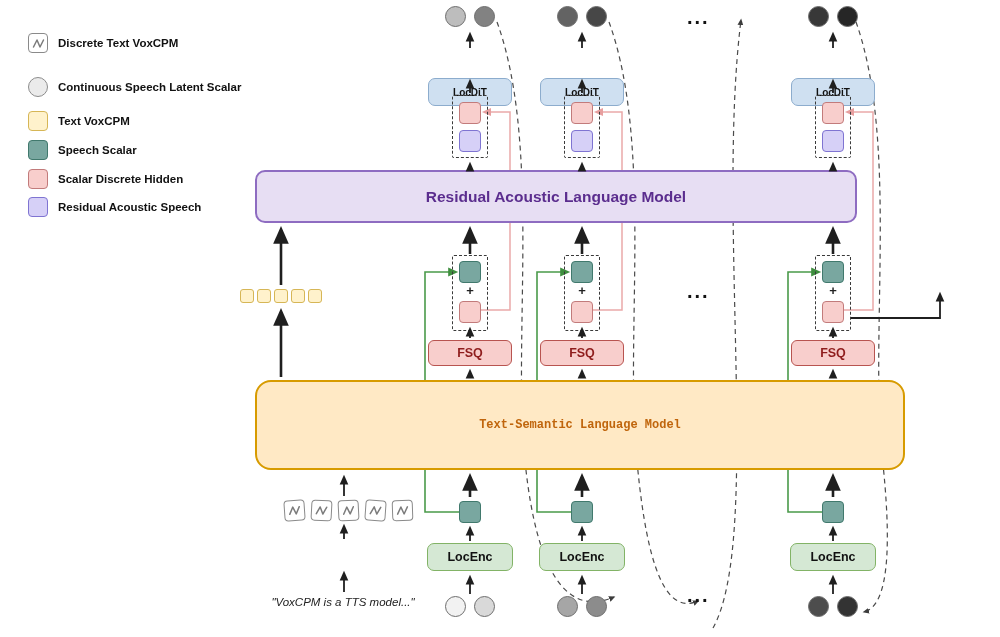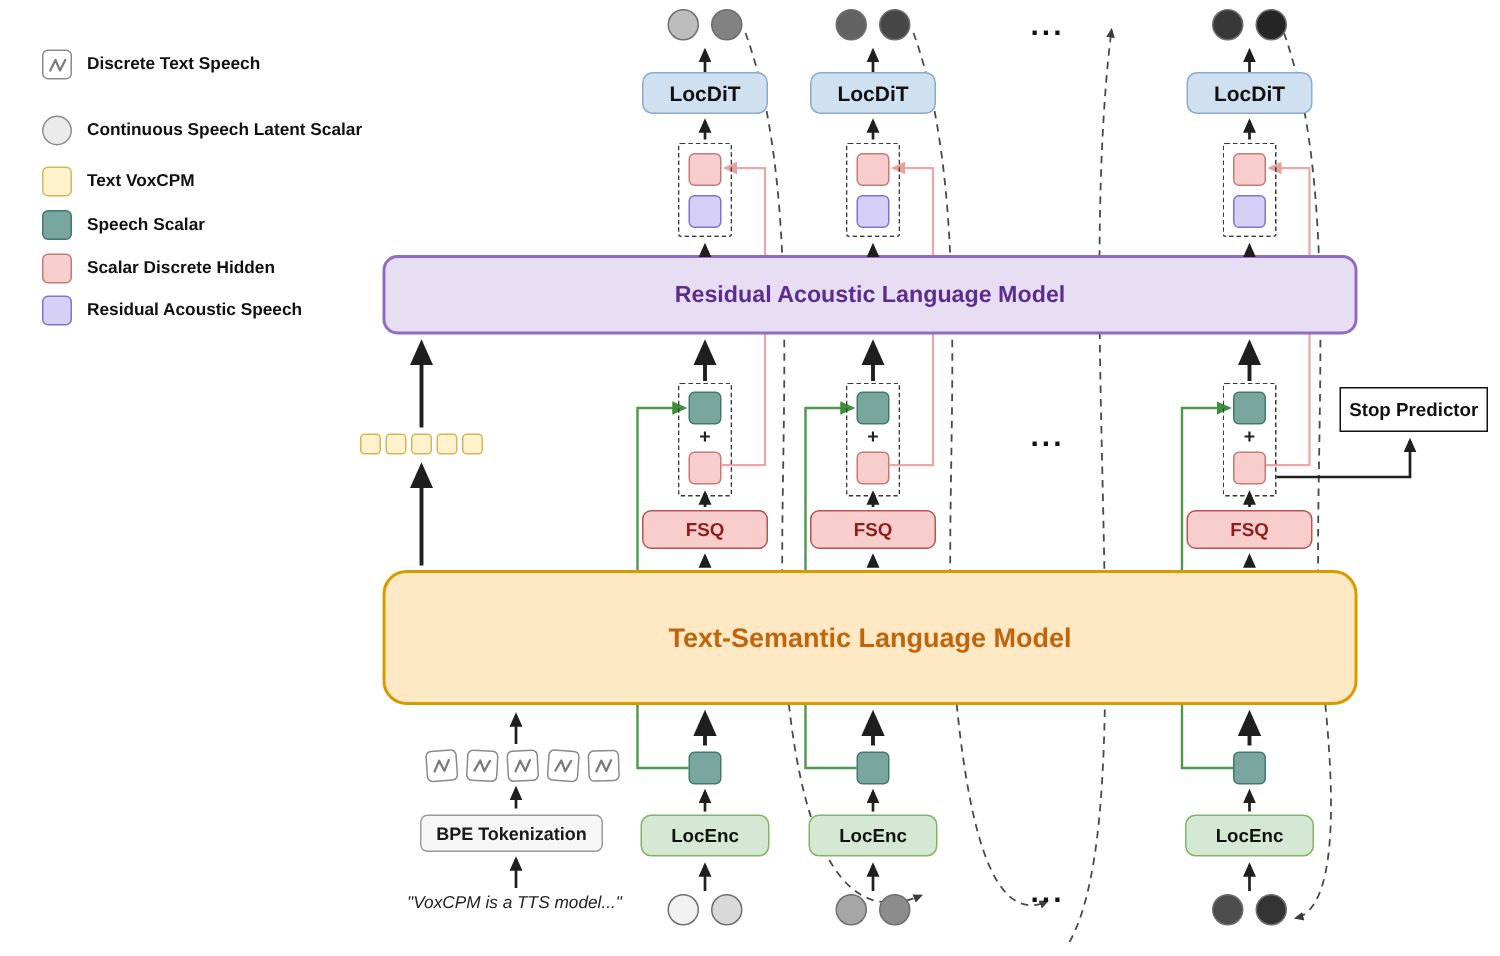--- a/index.html
+++ b/index.html
@@ -14,26 +14,26 @@
            display:flex;align-items:center;justify-content:center;background:#fff;}
   .lcircle{border-radius:50%;}
   .llabel{font-size:11.5px;font-weight:bold;color:#111;white-space:nowrap;}
 
   
   .bigbox{position:absolute;z-index:2;display:flex;align-items:center;justify-content:center;
           font-weight:bold;box-sizing:border-box;}
   .ralm{background:var(--ralm-fill);border:2.2px solid var(--ralm-border);color:var(--ralm-text);
         border-radius:10px;font-size:15.5px;}
   .tslm{background:var(--tslm-fill);border:2.2px solid var(--tslm-border);color:var(--tslm-text);
-        border-radius:16px;font-size:18px;}
+        border-radius:16px;font-size:12px;font-family:Liberation Mono, monospace;}
 
   
   .node{position:absolute;z-index:2;display:flex;align-items:center;justify-content:center;
         font-weight:bold;box-sizing:border-box;color:#111;}
-  .locdit{background:var(--locdit-fill);border:1.4px solid var(--locdit-border);border-radius:7px;font-size:14px;}
+  .locdit{background:var(--locdit-fill);border:1.4px solid var(--locdit-border);border-radius:7px;font-size:10px;margin-top:30px;}
   .fsqbox{background:var(--fsq-fill);border:1.6px solid var(--fsq-border);color:var(--fsq-text);border-radius:6px;font-size:12.5px;}
   .locenc{background:var(--locenc-fill);border:1.6px solid var(--locenc-border);border-radius:7px;font-size:12.5px;}
   .stop{background:#fff;border:1.7px solid #111;font-size:12.5px;}
   .bpe{background:#f6f6f6;border:1.3px solid #9a9a9a;border-radius:5px;font-size:12px;font-weight:600;color:#1a1a1a;}
 
   .dashbox{position:absolute;z-index:2;border:1.4px dashed #3a3a3a;border-radius:2px;box-sizing:border-box;}
   .sq{position:absolute;z-index:3;width:22px;height:22px;border-radius:4px;border:1.6px solid;box-sizing:border-box;}
   .sq.teal{background:var(--teal-fill);border-color:var(--teal-border);}
   .sq.pink{background:var(--pink-fill);border-color:var(--pink-border);}
   .sq.lav{background:var(--lavender-fill);border-color:var(--lavender-border);}
@@ -88,21 +88,21 @@
     </g>
   </svg>
 
   <div>
     <div class="lrow" style="top:32px">
       <span class="lswatch" style="background: rgb(255, 255, 255); border-color: rgb(138, 138, 138);">
         <svg width="15" height="15" viewBox="0 0 15 15">
           <polyline points="2.5,11 6,4 9,11 12.5,4" fill="none" stroke="#7c7c7c" stroke-width="1.5" stroke-linejoin="round" stroke-linecap="round"></polyline>
           </svg>
       </span>
-      <span class="llabel">Discrete Text Speech</span>
+      <span class="llabel">Discrete Text VoxCPM</span>
     </div>
     <div class="lrow" style="top:76px">
       <span class="lswatch lcircle" style="background: rgb(235, 235, 235); border-color: rgb(140, 140, 140);"></span>
       <span class="llabel">Continuous Speech Latent Scalar</span>
     </div>
     <div class="lrow" style="top:110px">
       <span class="lswatch" style="background: rgb(255, 242, 204); border-color: rgb(214, 182, 86);"></span>
       <span class="llabel">Text VoxCPM</span>
     </div>
     <div class="lrow" style="top:139px">
@@ -112,21 +112,21 @@
     <div class="lrow" style="top:168px">
       <span class="lswatch" style="background: rgb(248, 206, 204); border-color: rgb(194, 123, 123);"></span>
       <span class="llabel">Scalar Discrete Hidden</span>
     </div>
     <div class="lrow" style="top:196px">
       <span class="lswatch" style="background: rgb(214, 208, 247); border-color: rgb(127, 116, 210);"></span>
       <span class="llabel">Residual Acoustic Speech</span>
     </div>
   </div>
 
-  <div class="bigbox ralm" style="left:255px;top:170px;width:650px;height:53px">
+  <div class="bigbox ralm" style="left:255px;top:170px;width:602px;height:53px">
     <span>Residual Acoustic Language Model</span>
   </div>
   <div class="bigbox tslm" style="left:255px;top:380px;width:650px;height:90px">
     <span>Text-Semantic Language Model</span>
   </div>
 
   <span class="circle" style="left: 445px; top: 6px; background: rgb(189, 189, 189);"></span>
   <span class="circle" style="left: 474px; top: 6px; background: rgb(130, 130, 130);"></span>
   <div class="node locdit" style="left:428px;top:48px;width:84px;height:28px">
     <span>LocDiT</span>
@@ -185,23 +185,20 @@
   <div class="node fsqbox" style="left:791px;top:340px;width:84px;height:26px">
     <span>FSQ</span>
     </div>
   <span class="sq teal" style="left:822px;top:501px"></span>
   <div class="node locenc" style="left:790px;top:543px;width:86px;height:28px">
     <span>LocEnc</span>
     </div>
   <span class="circle" style="left: 808px; top: 596px; background: rgb(77, 77, 77);"></span>
   <span class="circle" style="left: 837px; top: 596px; background: rgb(51, 51, 51);"></span>
 
-  <div class="node stop" style="left:893px;top:258px;width:99px;height:30px">
-    <span>Stop Predictor</span>
-    </div>
 
   <span class="ysq" style="left:240px;top:289px"></span>
   <span class="ysq" style="left:257px;top:289px"></span>
   <span class="ysq" style="left:274px;top:289px"></span>
   <span class="ysq" style="left:291px;top:289px"></span>
   <span class="ysq" style="left:308px;top:289px"></span>
 
   <span class="tok" style="left:284px;top:500px;transform:rotate(-4deg)">
     <svg width="15" height="15" viewBox="0 0 15 15">
         <polyline points="2.5,11 6,4 9,11 12.5,4" fill="none" stroke="#7c7c7c" stroke-width="1.5" stroke-linejoin="round" stroke-linecap="round"></polyline>
@@ -221,23 +218,20 @@
     <svg width="15" height="15" viewBox="0 0 15 15">
         <polyline points="2.5,11 6,4 9,11 12.5,4" fill="none" stroke="#7c7c7c" stroke-width="1.5" stroke-linejoin="round" stroke-linecap="round"></polyline>
       </svg>
     </span>
   <span class="tok" style="left:392px;top:500px;transform:rotate(-2deg)">
     <svg width="15" height="15" viewBox="0 0 15 15">
         <polyline points="2.5,11 6,4 9,11 12.5,4" fill="none" stroke="#7c7c7c" stroke-width="1.5" stroke-linejoin="round" stroke-linecap="round"></polyline>
       </svg>
     </span>
 
-  <div class="node bpe" style="left:280px;top:543px;width:122px;height:25px">
-    <span>BPE Tokenization</span>
-    </div>
 
   <div class="quote" style="left:237px;top:596px;width:212px">"VoxCPM is a TTS model..."</div>
 
   <div class="ellipsis" style="left:687px;top:6px">...</div>
   <div class="ellipsis" style="left:687px;top:280px">...</div>
   <div class="ellipsis" style="left:687px;top:584px">...</div>
 
   <svg class="lay front" width="1000" height="637">
     <defs>
       <marker id="mb" viewBox="0 0 10 10" refX="7" refY="5" markerWidth="6" markerHeight="6" orient="auto">

